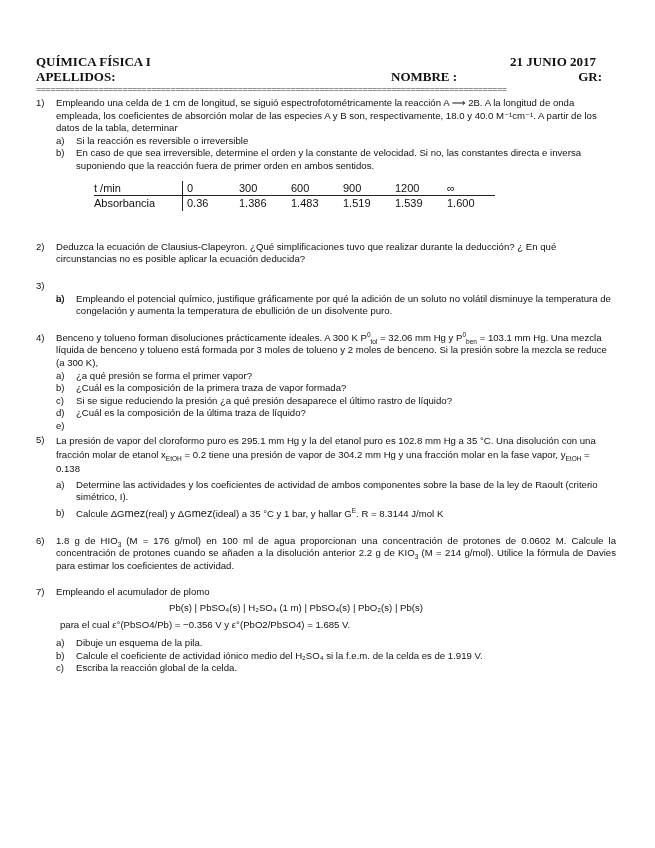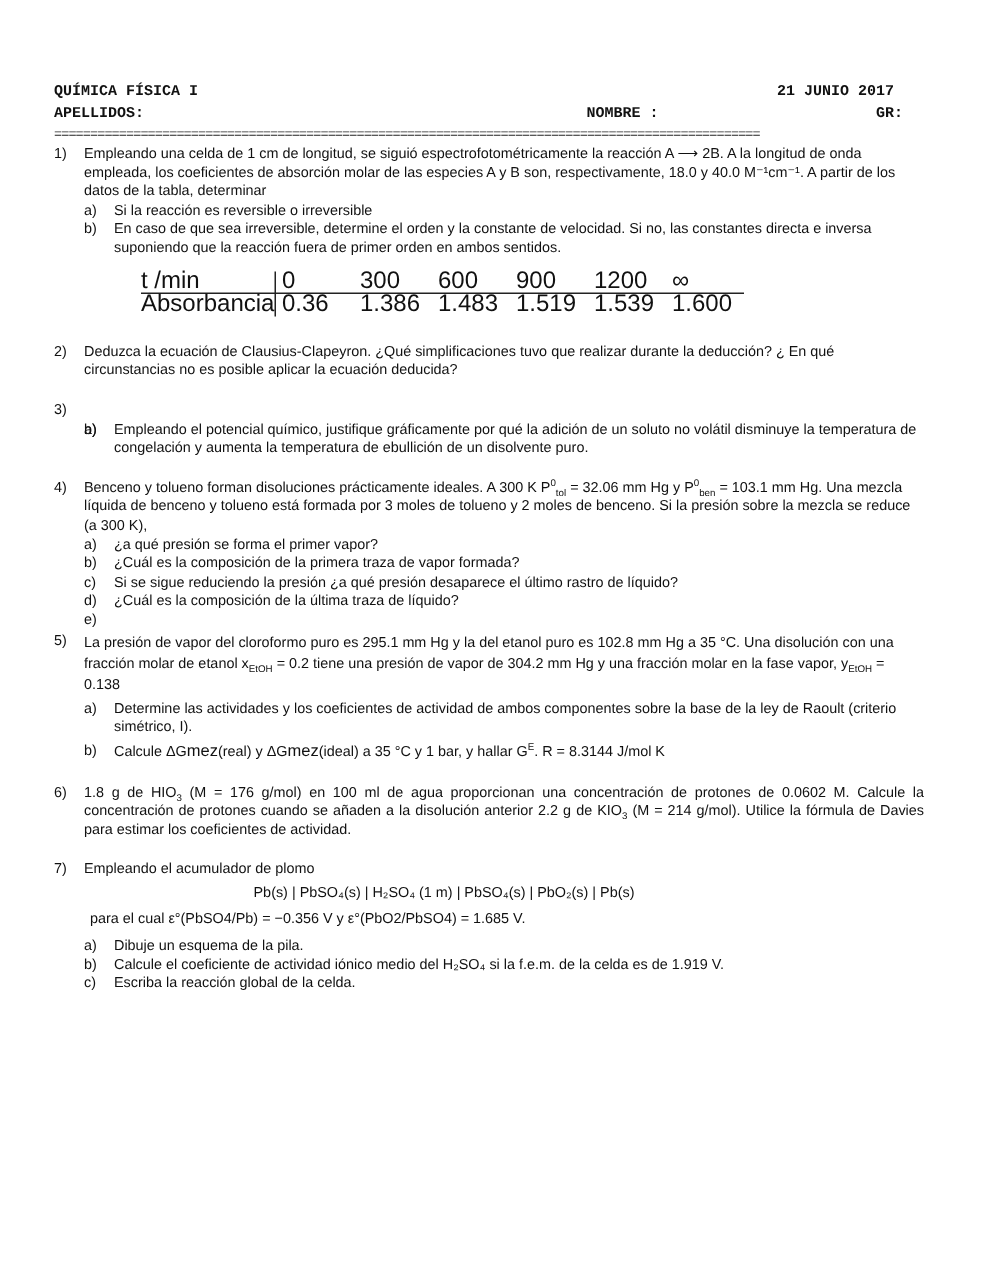--- a/index.html
+++ b/index.html
@@ -1,27 +1,27 @@
 <!DOCTYPE html>
 <html><head>
 <meta charset="utf-8">
 <style>
   html, body { margin: 0; padding: 0; background: #ffffff; }
   body { width: 655px; height: 848px; position: relative; overflow: hidden; color: #111; }
   .page { position: absolute; left: 36px; top: 56px; width: 580px; font-family: "Liberation Sans", sans-serif; font-size: 9.6px; line-height: 12.6px; }
-  .hdr { font-family: Liberation Mono, monospace; font-weight: bold; font-size: 10px; position: relative; height: 15px; }
+  .hdr { font-family: Liberation Serif, serif; font-weight: bold; font-size: 13px; position: relative; height: 15px; }
   .hdr .l { position: absolute; left: 0; top: 0; }
   .hdr .r { position: absolute; right: 20px; top: 0; }
   .hdr .m { position: absolute; left: 355px; top: 0; }
   .sep { font-family: "Liberation Mono", monospace; font-size: 9px; line-height: 8px; letter-spacing: -0.6px; white-space: nowrap; overflow: hidden; height: 9px; margin-bottom: 2px; color:#222; }
   .q { position: relative; padding-left: 20px; margin-top: 0; }
   .q .num { position: absolute; left: 0; top: 0; }
   .sub { position: relative; padding-left: 20px; }
   .sub .lt { position: absolute; left: 0; top: 0; } .gap2 { height: 14px; }
-  table.data { border-collapse: collapse; margin: 8px 0 4px 38px; font-size: 16px; }
+  table.data { border-collapse: collapse; margin: 8px 0 16px 38px; font-size: 11px; }
   table.data td { padding: 1px 0; }
   table.data tr:first-child td { border-bottom: 1px solid #222; }
   table.data td.h { width: 88px; border-right: 1px solid #222; padding-left: 0; }
   table.data td.v { width: 48px; padding-left: 4px; }
   sub, sup { font-size: 6.5px; line-height: 0; }
   .cell { text-align: center; margin: 3px 0 4px 0; }
   .indent2 { padding-left: 4px; }
 </style>
 </head>
 <body>

